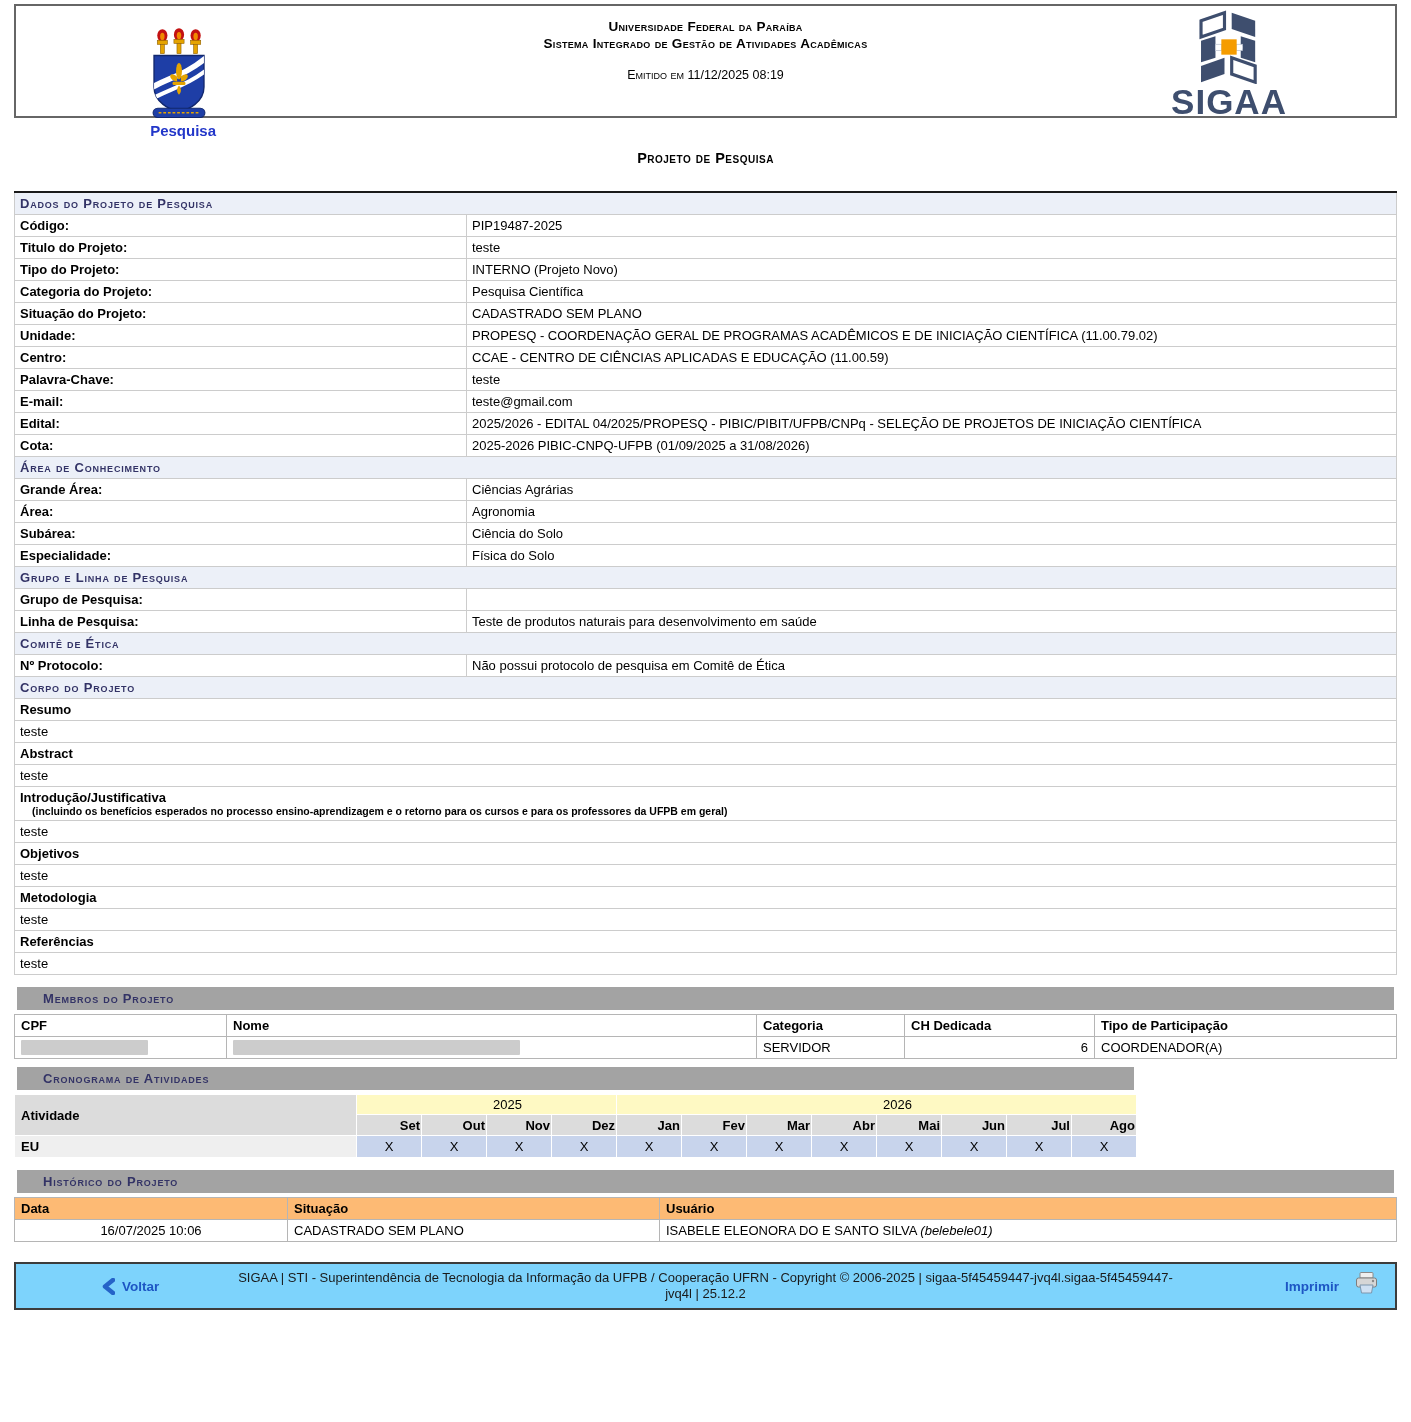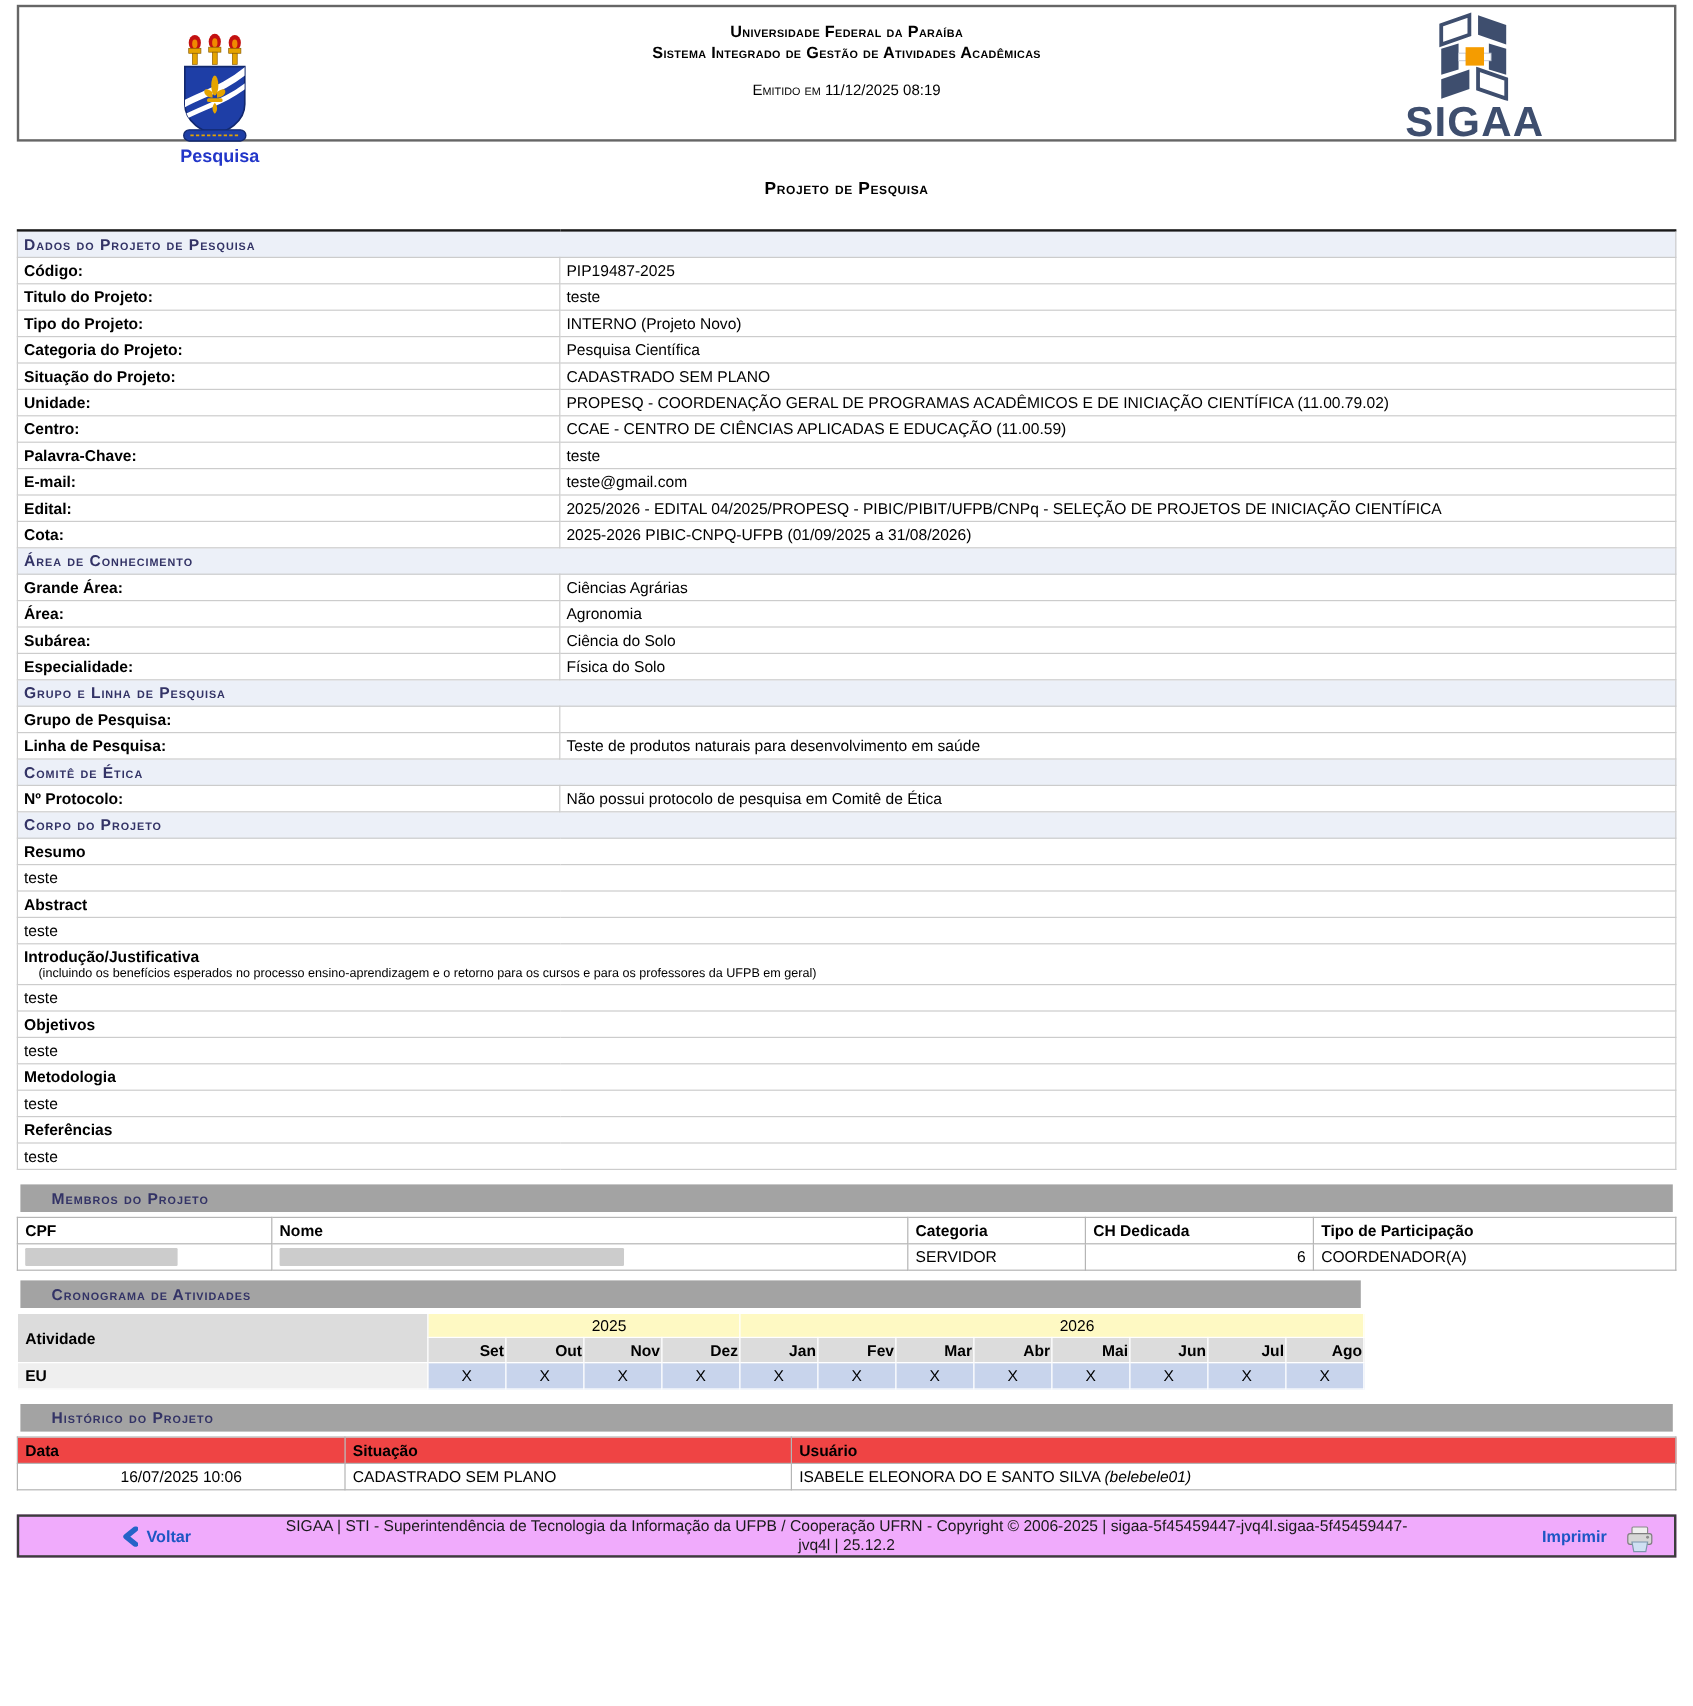--- a/index.html
+++ b/index.html
@@ -34,21 +34,21 @@
     width:1383px; margin:0 14px; border-collapse:collapse;
     border:1px solid #b5b5b5; border-top:2px solid #1a1a1a;
   }
   table.main-table td { border:1px solid #ccc; padding:3px 5px; height:16px; font-size:13px; }
   tr.section-head td {
     background:#ECF0F8; color:#333366; font-weight:bold;
     font-variant:small-caps; letter-spacing:.8px; font-size:13px;
   }
   td.lbl { font-weight:bold; width:452px; }
   td.block-t { font-weight:bold; }
-  td.block-t .block-sub { font-size:10.5px; font-weight:normal; line-height:12px;padding-left:12px; }
+  td.block-t .block-sub { font-size:10.5px; font-weight:bold; line-height:12px;padding-left:12px; }
   td.block-c { vertical-align:top; padding:7px 12px; height:30px; }
 
   
   .sub-section { margin:12px 14px 0; }
   .sub-section.tight { margin-top:8px; }
   .section-bar {
     background:#a3a3a3; color:#333366; font-weight:bold; font-variant:small-caps;
     letter-spacing:.8px; font-size:13px; padding:4px 0 4px 26px; margin:0 3px 4px;
   }
   table.grid { border-collapse:collapse; }
@@ -63,28 +63,28 @@
   table.schedule-table { border-collapse:collapse; border:1px solid #9e9e9e; }
   table.schedule-table th, table.schedule-table td { border:1px solid #fff; font-size:13px; }
   th.act-h { background:#DCDCDC; width:342px; text-align:left; padding:3px 6px; }
   th.year-h { background:#fef9c3; text-align:center; height:20px; font-weight:normal;padding-left:43px; }
   th.month-h { background:#DCDCDC; text-align:right; width:65px; height:21px; font-weight:bold; }
   td.act-cell { background:#EFEFEF; font-weight:bold; padding:3px 6px; height:20px; }
   td.mark { background:#C8D4EC; text-align:center; height:21px; }
 
   
   table.history-table { width:1383px; }
-  table.history-table th { background:#ef4444; }
+  table.history-table th { background:#fdba74; }
   th.center, td.center { text-align:center; }
   .login { font-style:italic; }
 
   
   .footer-bar {
-    margin:20px 14px 8px; border:2px solid #3c3c3c; height:36px;
-    position:relative; display:flex; align-items:center; background:#f0abfc;
+    margin:20px 14px 8px; border:2px solid #3c3c3c; height:48px;
+    position:relative; display:flex; align-items:center; background:#7dd3fc;
   }
   .back-link {
     position:absolute; left:86px; display:flex; align-items:center; gap:7px;
     color:#1d56c4; font-weight:bold; font-size:13.5px; text-decoration:none; cursor:pointer;
   }
   .footer-center {
     margin:0 auto; width:940px; text-align:center; font-size:13px;
     color:#1a1a1a; line-height:16px;
   }
   .print-link {

